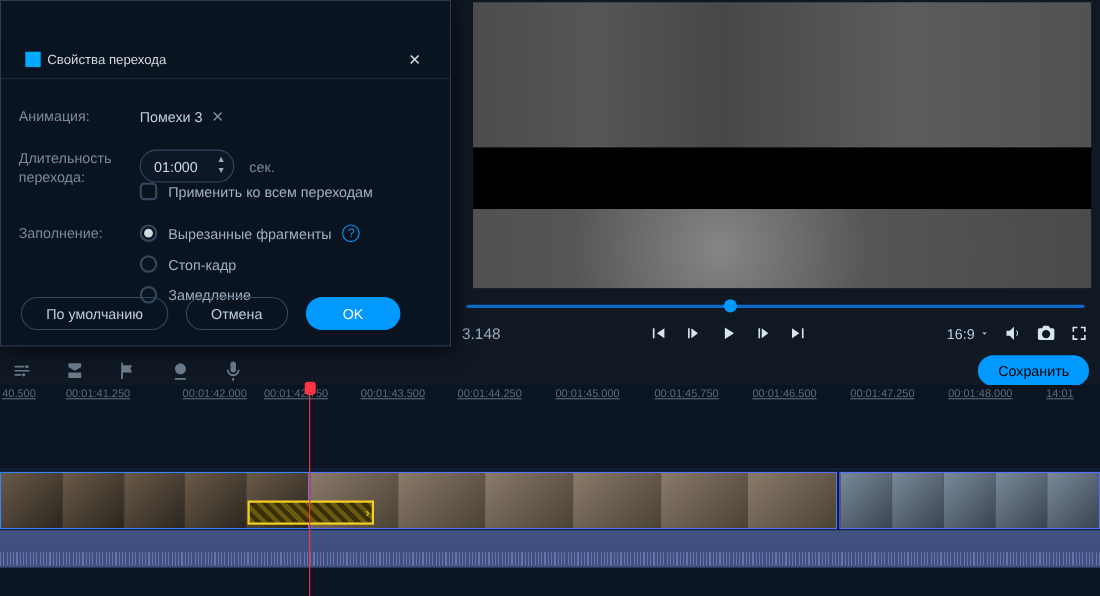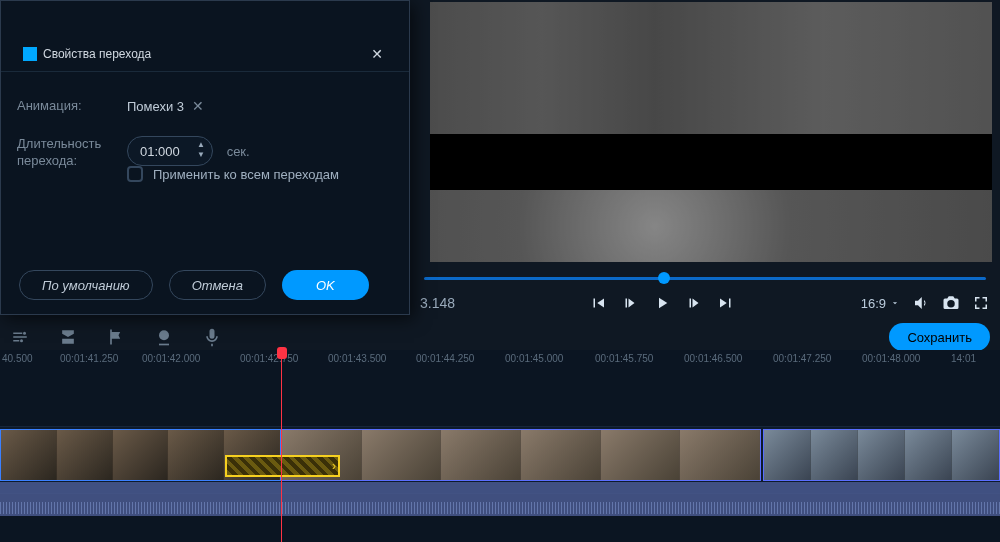--- a/index.html
+++ b/index.html
@@ -42,21 +42,21 @@
   .checkbox { width: 16px; height: 16px; border: 2px solid #34475d; border-radius: 4px; cursor: pointer; }
 
   .radio-group { display: flex; flex-direction: column; gap: 12px; }
   .radio-row { display: flex; align-items: center; gap: 10px; }
   .radio { width: 16px; height: 16px; border: 2px solid #34475d; border-radius: 50%; cursor: pointer; position: relative; }
   .radio.checked::after { content: ""; position: absolute; left: 2px; top: 2px; width: 8px; height: 8px; border-radius: 50%; background: #d0d8e0; }
   .help-icon { width: 16px; height: 16px; border: 1.5px solid #0099ff; border-radius: 50%; color: #0099ff; font-size: 11px; text-align: center; line-height: 14px; cursor: pointer; }
 
   .dialog-actions {
     position: absolute; bottom: 14px; left: 0; right: 0;
-    display: flex; gap: 16px; padding: 0 18px; font-style: italic;
+    display: flex; gap: 16px; padding: 0 18px;
   }
   .btn {
     flex: 0 0 auto; height: 30px; border-radius: 16px; padding: 0 22px;
     display: inline-flex; align-items: center; justify-content: center;
     font-size: 13px; cursor: pointer; background: transparent;
   }
   .btn-outline { border: 1px solid #34475d; color: #c0ccd8; }
   .btn-primary { background: #0099ff; color: #fff; }
 
   
@@ -96,21 +96,21 @@
     background: #0099ff; color: #000000; height: 28px; padding: 0 18px;
     border-radius: 14px; font-size: 13px; cursor: pointer; display: inline-flex; align-items: center;
   }
 
   
   .ruler {
     position: absolute; left: 0; right: 0; top: 350px; height: 20px;
     display: flex; color: #5a6b7c; font-size: 10px;
     background: #0b1522;
   }
-  .ruler span { position: absolute; top: 3px; }
+  .ruler span { position: absolute; top: 3px; text-decoration: underline; }
   .playhead {
     position: absolute; left: 281px; top: 349px; width: 0; height: 193px;
     border-left: 1px solid #ff3344; z-index: 30;
   }
   .playhead::before {
     content: ""; position: absolute; left: -5px; top: -2px; width: 10px; height: 12px;
     background: #ff3344; border-radius: 3px;
   }
 
   
@@ -222,21 +222,21 @@
         <path d="M12 2a3 3 0 013 3v6a3 3 0 11-6 0V5a3 3 0 013-3zM5 11a7 7 0 0014 0h-2a5 5 0 01-10 0H5zM11 20h2v3h-2z"></path>
       </svg>
     </span>
   <span class="spacer"></span>
   <span class="save-btn">Сохранить</span>
 </div>
 
 <div class="ruler">
   <span style="left:2px">40.500</span>
   <span style="left:60px">00:01:41.250</span>
-  <span style="left:142px">00:01:42.000</span>
+  <span style="left:166px">00:01:42.000</span>
   <span style="left:240px">00:01:42.750</span>
   <span style="left:328px">00:01:43.500</span>
   <span style="left:416px">00:01:44.250</span>
   <span style="left:505px">00:01:45.000</span>
   <span style="left:595px">00:01:45.750</span>
   <span style="left:684px">00:01:46.500</span>
   <span style="left:773px">00:01:47.250</span>
   <span style="left:862px">00:01:48.000</span>
   <span style="left:951px">14:01</span>
 </div>
@@ -307,19 +307,37 @@
             <span class="spin-btn">▼</span>
           </span>
         </span>
         <span class="unit">сек.</span>
         <div class="checkbox-row" style="margin-top:0">
           <span class="checkbox"></span>
           <span>Применить ко всем переходам</span>
         </div>
       </div>
     </div>
+    <div class="form-row" style="margin-bottom:0">
+      <div class="form-label">Заполнение:</div>
+      <div class="form-value radio-group">
+        <div class="radio-row">
+          <span class="radio checked"></span>
+          <span>Вырезанные фрагменты</span>
+          <span class="help-icon">?</span>
+        </div>
+        <div class="radio-row">
+          <span class="radio"></span>
+          <span>Стоп-кадр</span>
+        </div>
+        <div class="radio-row">
+          <span class="radio"></span>
+          <span>Замедление</span>
+        </div>
+      </div>
+    </div>
   </div>
   <div class="dialog-actions">
     <span class="btn btn-outline">По умолчанию</span>
     <span class="btn btn-outline">Отмена</span>
     <span class="btn btn-primary" style="padding:0 34px">OK</span>
   </div>
 </div>
 
 </body></html>

